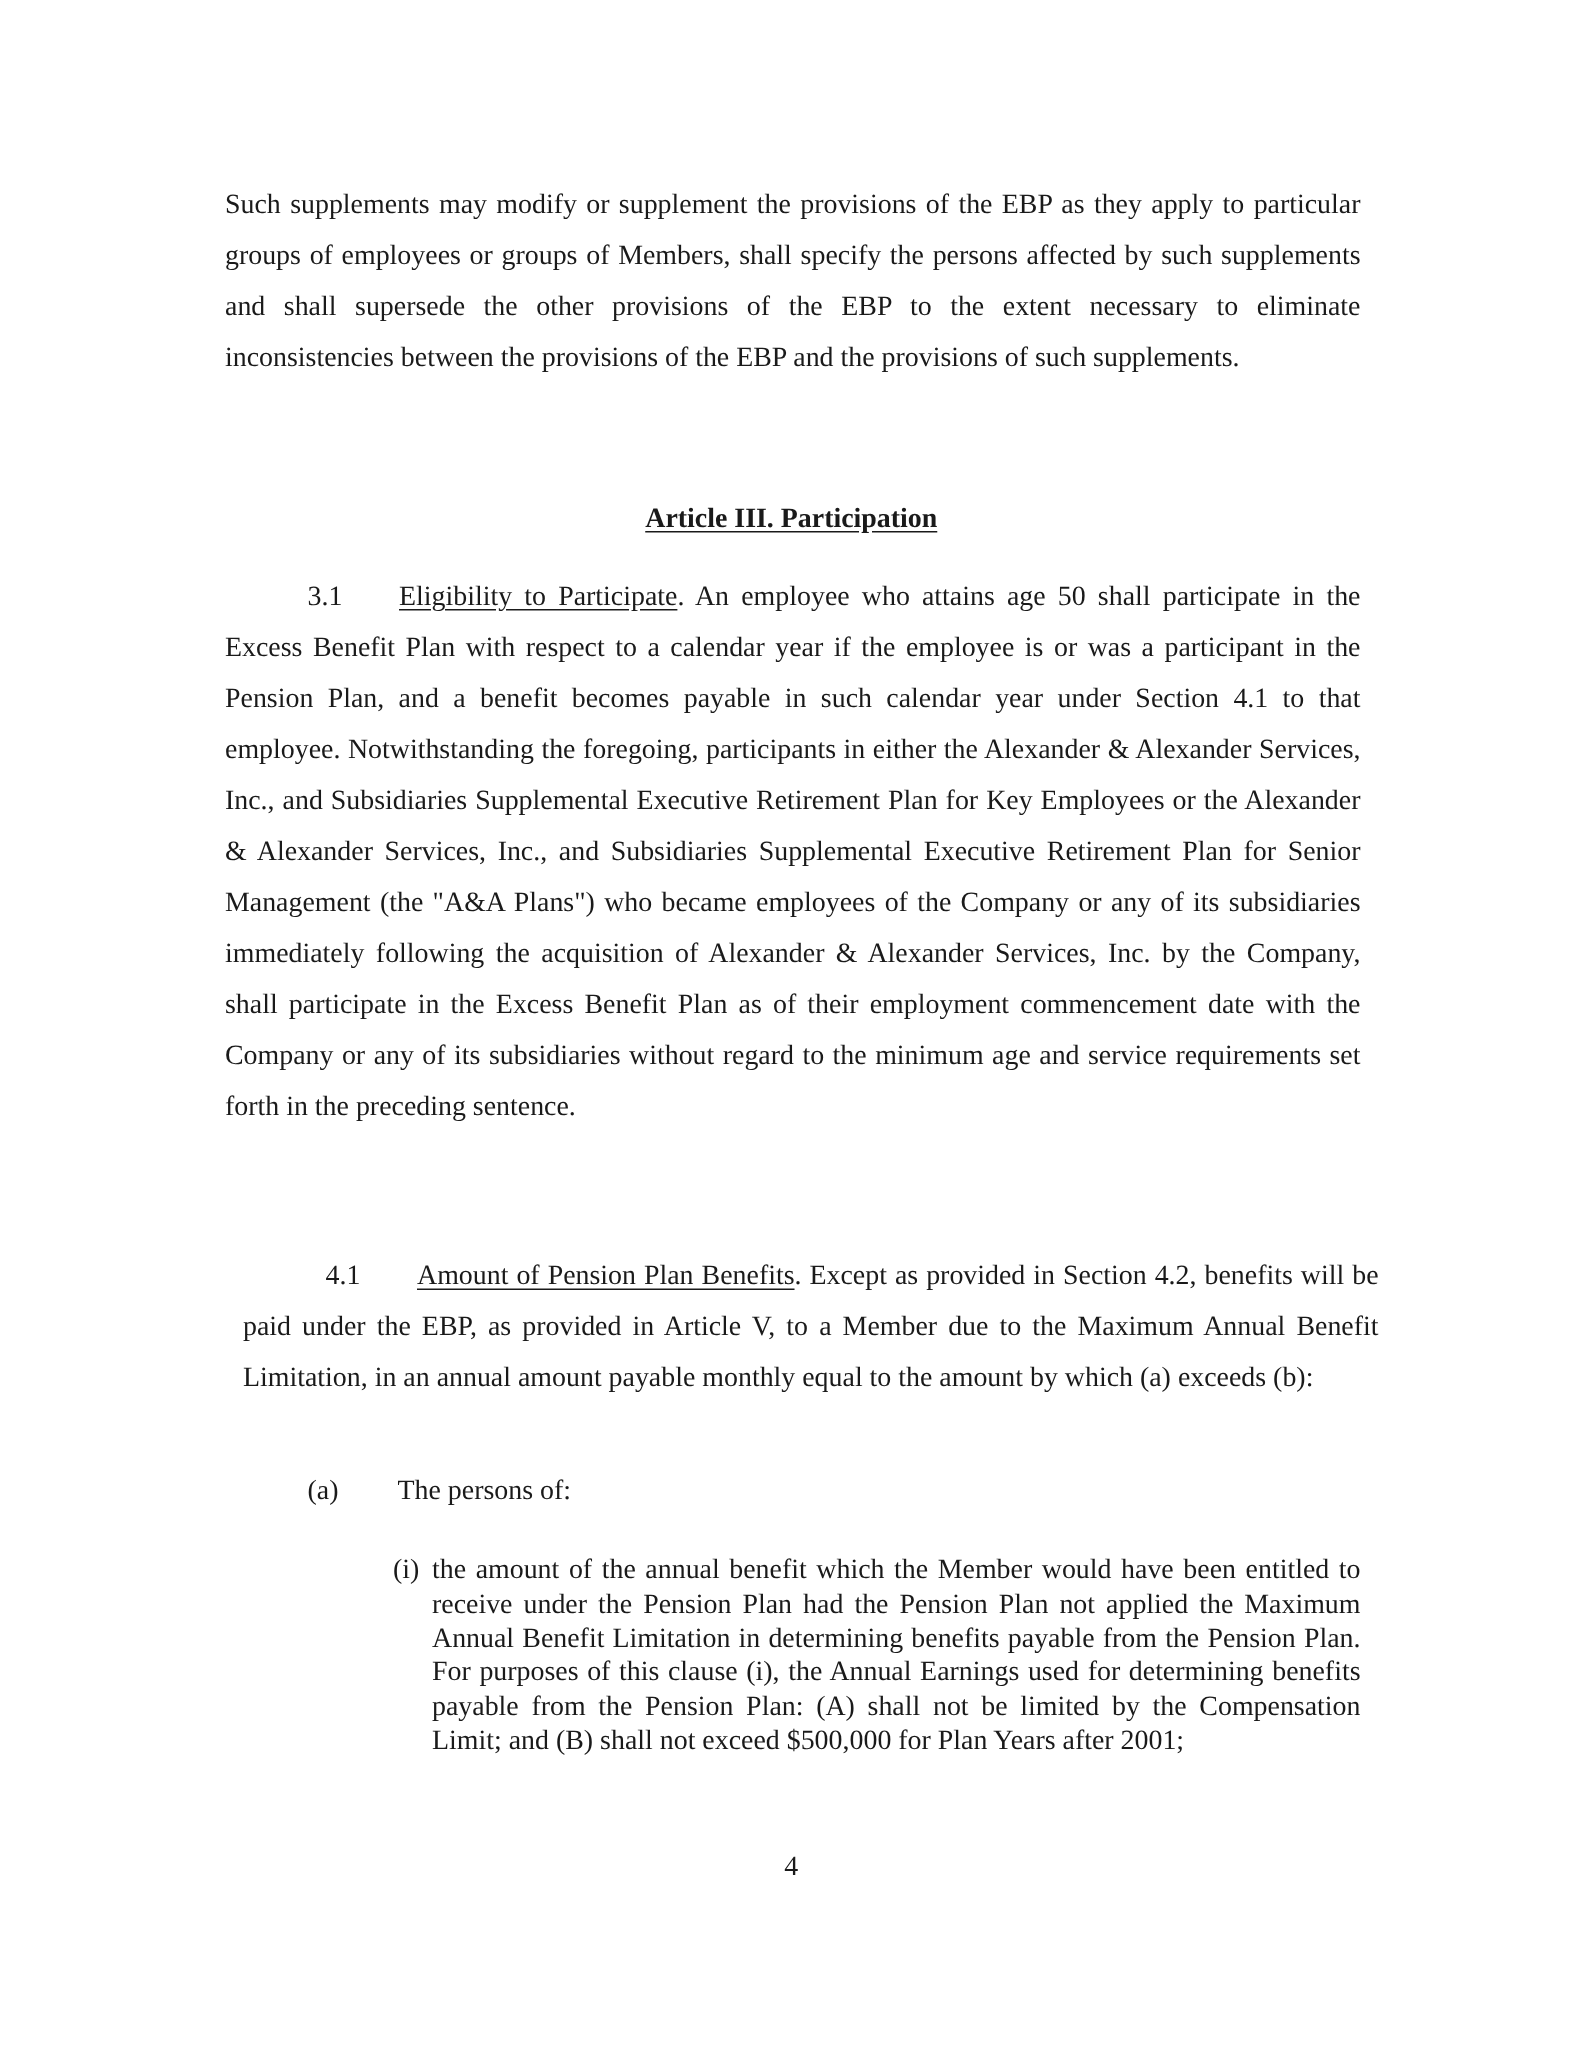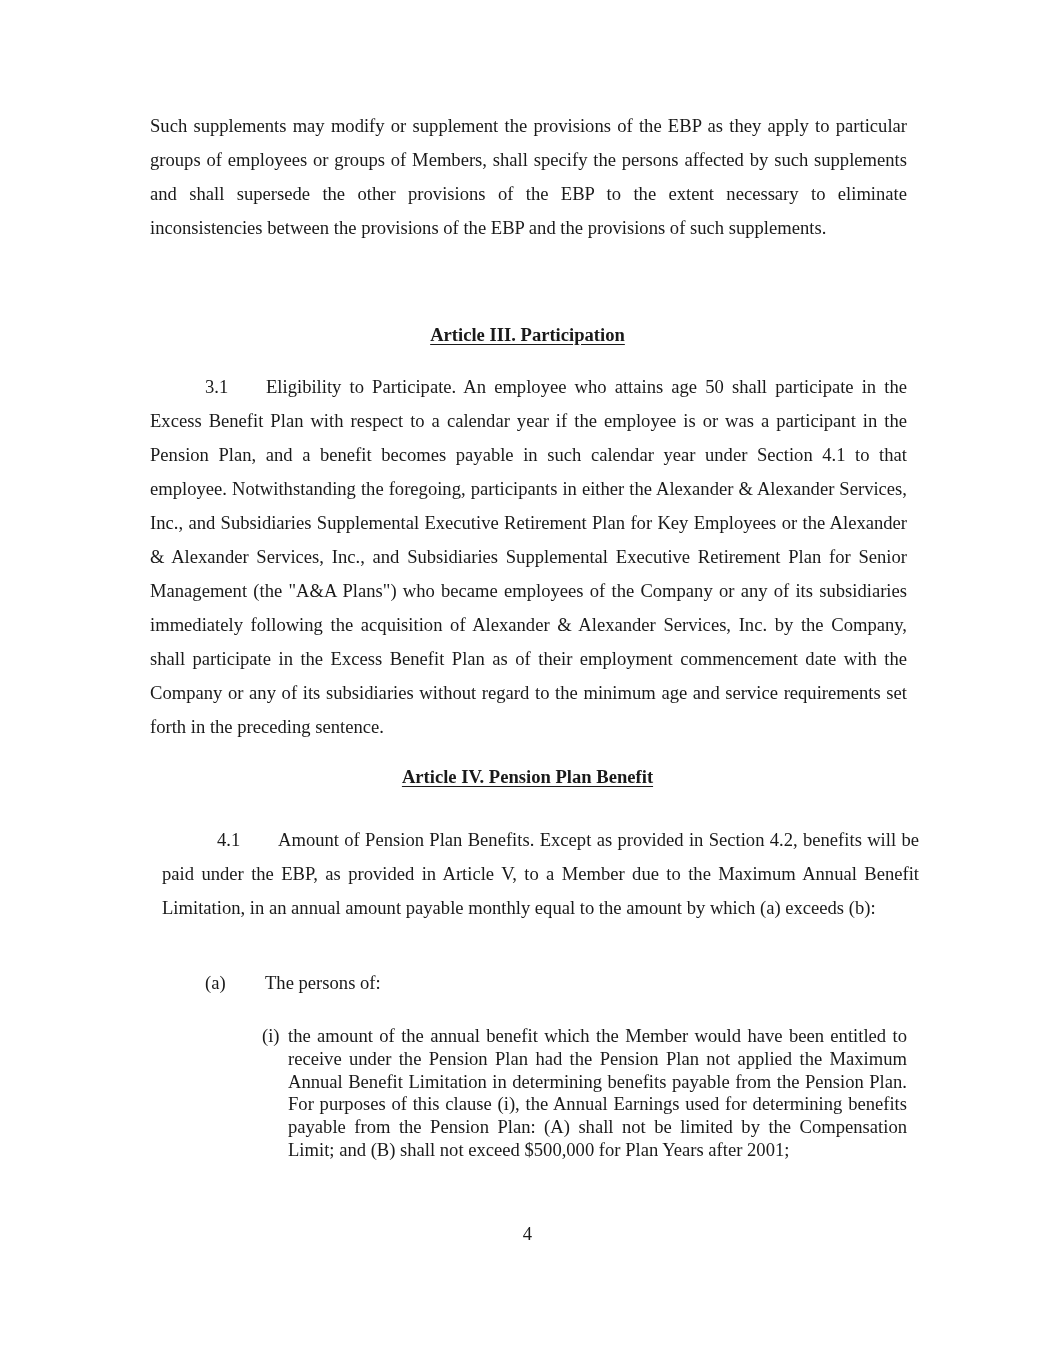--- a/index.html
+++ b/index.html
@@ -11,21 +11,21 @@
     width: 1055px;
     height: 1365px;
     position: relative;
     overflow: hidden;
     font-family: "Liberation Serif", "DejaVu Serif", serif;
     color: #1a1a1a;
   }
   .page {
     position: absolute;
     left: 0;
-    top: 5px;
+    top: 16px;
     width: 1055px;
     height: 972px;
   }
   .para {
     position: absolute;
     left: 150px;
     width: 757px;
     font-size: 18.6px;
     line-height: 34px;
     text-align: justify;
@@ -44,20 +44,21 @@
     text-decoration: underline;
     text-underline-offset: 3px;
   }
   .num {
     display: inline-block;
     width: 116px;
     padding-left: 55px;
     box-sizing: border-box;
   }
   .u {
+    text-decoration: underline;
     text-underline-offset: 3px;
   }
   .sub-a {
     position: absolute;
     left: 205px;
     font-size: 18.6px;
     line-height: 24px;
   }
   .sub-a .label {
     display: inline-block;
@@ -95,23 +96,20 @@
 <div class="page">
 
   <p class="para" style="top:104px; margin:0;">Such supplements may modify or supplement the provisions of the EBP as they apply to particular groups of employees or groups of Members, shall specify the persons affected by such supplements and shall supersede the other provisions of the EBP to the extent necessary to eliminate inconsistencies between the provisions of the EBP and the provisions of such supplements.</p>
 
   <div class="heading" style="top:318px;">
     <span>Article III.  Participation</span>
   </div>
 
   <p class="para" style="top:365px; margin:0;"><span class="num">3.1</span><span class="u">Eligibility to Participate</span><span>.  An employee who attains age 50 shall participate in the Excess Benefit Plan with respect to a calendar year if the employee is or was a participant in the Pension Plan, and a benefit becomes payable in such calendar year under Section 4.1 to that employee.  Notwithstanding the foregoing, participants in either the Alexander &amp; Alexander Services, Inc., and Subsidiaries Supplemental Executive Retirement Plan for Key Employees or the Alexander &amp; Alexander Services, Inc., and Subsidiaries Supplemental Executive Retirement Plan for Senior Management (the "A&amp;A Plans") who became employees of the Company or any of its subsidiaries immediately following the acquisition of Alexander &amp; Alexander Services, Inc. by the Company, shall participate in the Excess Benefit Plan as of their employment commencement date with the Company or any of its subsidiaries without regard to the minimum age and service requirements set forth in the preceding sentence.</span></p>
 
-  <div class="heading" style="top:760px;">
-    <span>Article IV.  Pension Plan Benefit</span>
-  </div>
 
   <p class="para" style="top:806px; margin:12px;"><span class="num">4.1</span><span class="u">Amount of Pension Plan Benefits</span><span>.  Except as provided in Section 4.2, benefits will be paid under the EBP, as provided in Article V, to a Member due to the Maximum Annual Benefit Limitation, in an annual amount payable monthly equal to the amount by which (a) exceeds (b):</span></p>
 
   <div class="sub-a" style="top:966px;">
     <span class="label">(a)</span><span>The persons of:</span>
   </div>
 
   <div class="sub-i" style="top:1020px;">
     <span class="label">(i)</span>
     <div class="text">the amount of the annual benefit which the Member would have been entitled to receive under the Pension Plan had the Pension Plan not applied the Maximum Annual Benefit Limitation in determining benefits payable from the Pension Plan.  For purposes of this clause (i), the Annual Earnings used for determining benefits payable from the Pension Plan: (A) shall not be limited by the Compensation Limit; and (B) shall not exceed $500,000 for Plan Years after 2001;</div>

